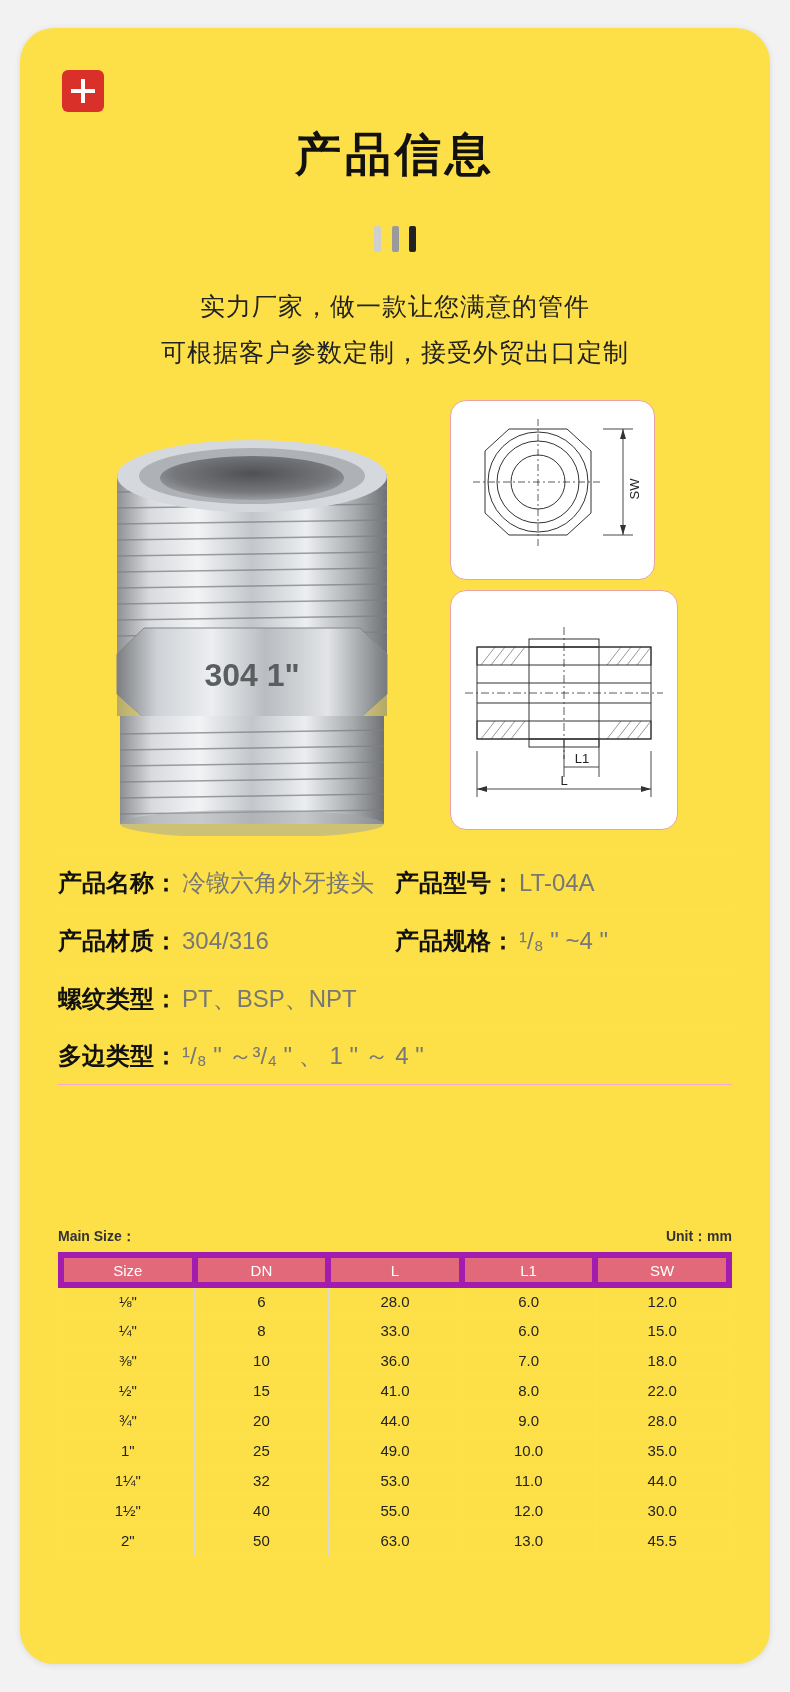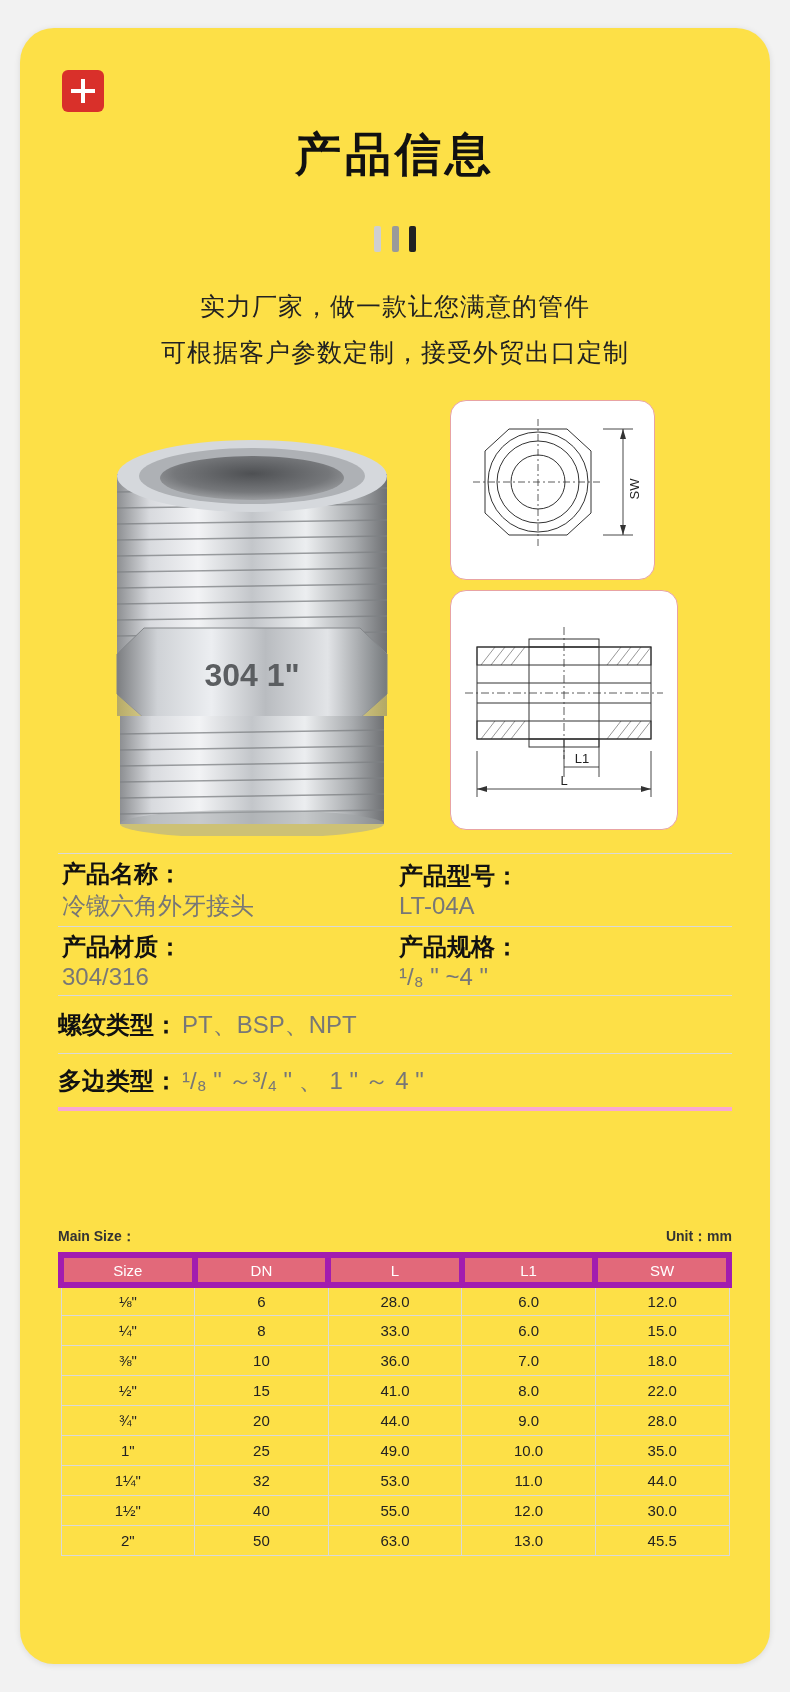--- a/index.html
+++ b/index.html
@@ -102,23 +102,23 @@
     left: 38px; top: 825px;
     width: 674px;
   }
   .spec-row {
     display: flex;
     align-items: center;
     border-top: 1px solid #d9d9d9;
     min-height: 58px;
     padding: 4px 0;
   }
-  .spec-row:last-child { border-bottom: 4px solid #f9a8d4; }
+  .spec-row:last-child { border-bottom: 1px solid #f9a8d4; }
   .spec-cell { display: flex; align-items: baseline; }
-  .spec-cell.half { width: 50%; flex-direction: column; }
+  .spec-cell.half { width: 50%; }
   .spec-cell.wide { width: 100%; }
   .spec-label {
     font-size: 24px;
     font-weight: bold;
     color: #111;
     white-space: nowrap;
   }
   .spec-value {
     font-size: 24px;
     color: #777;

